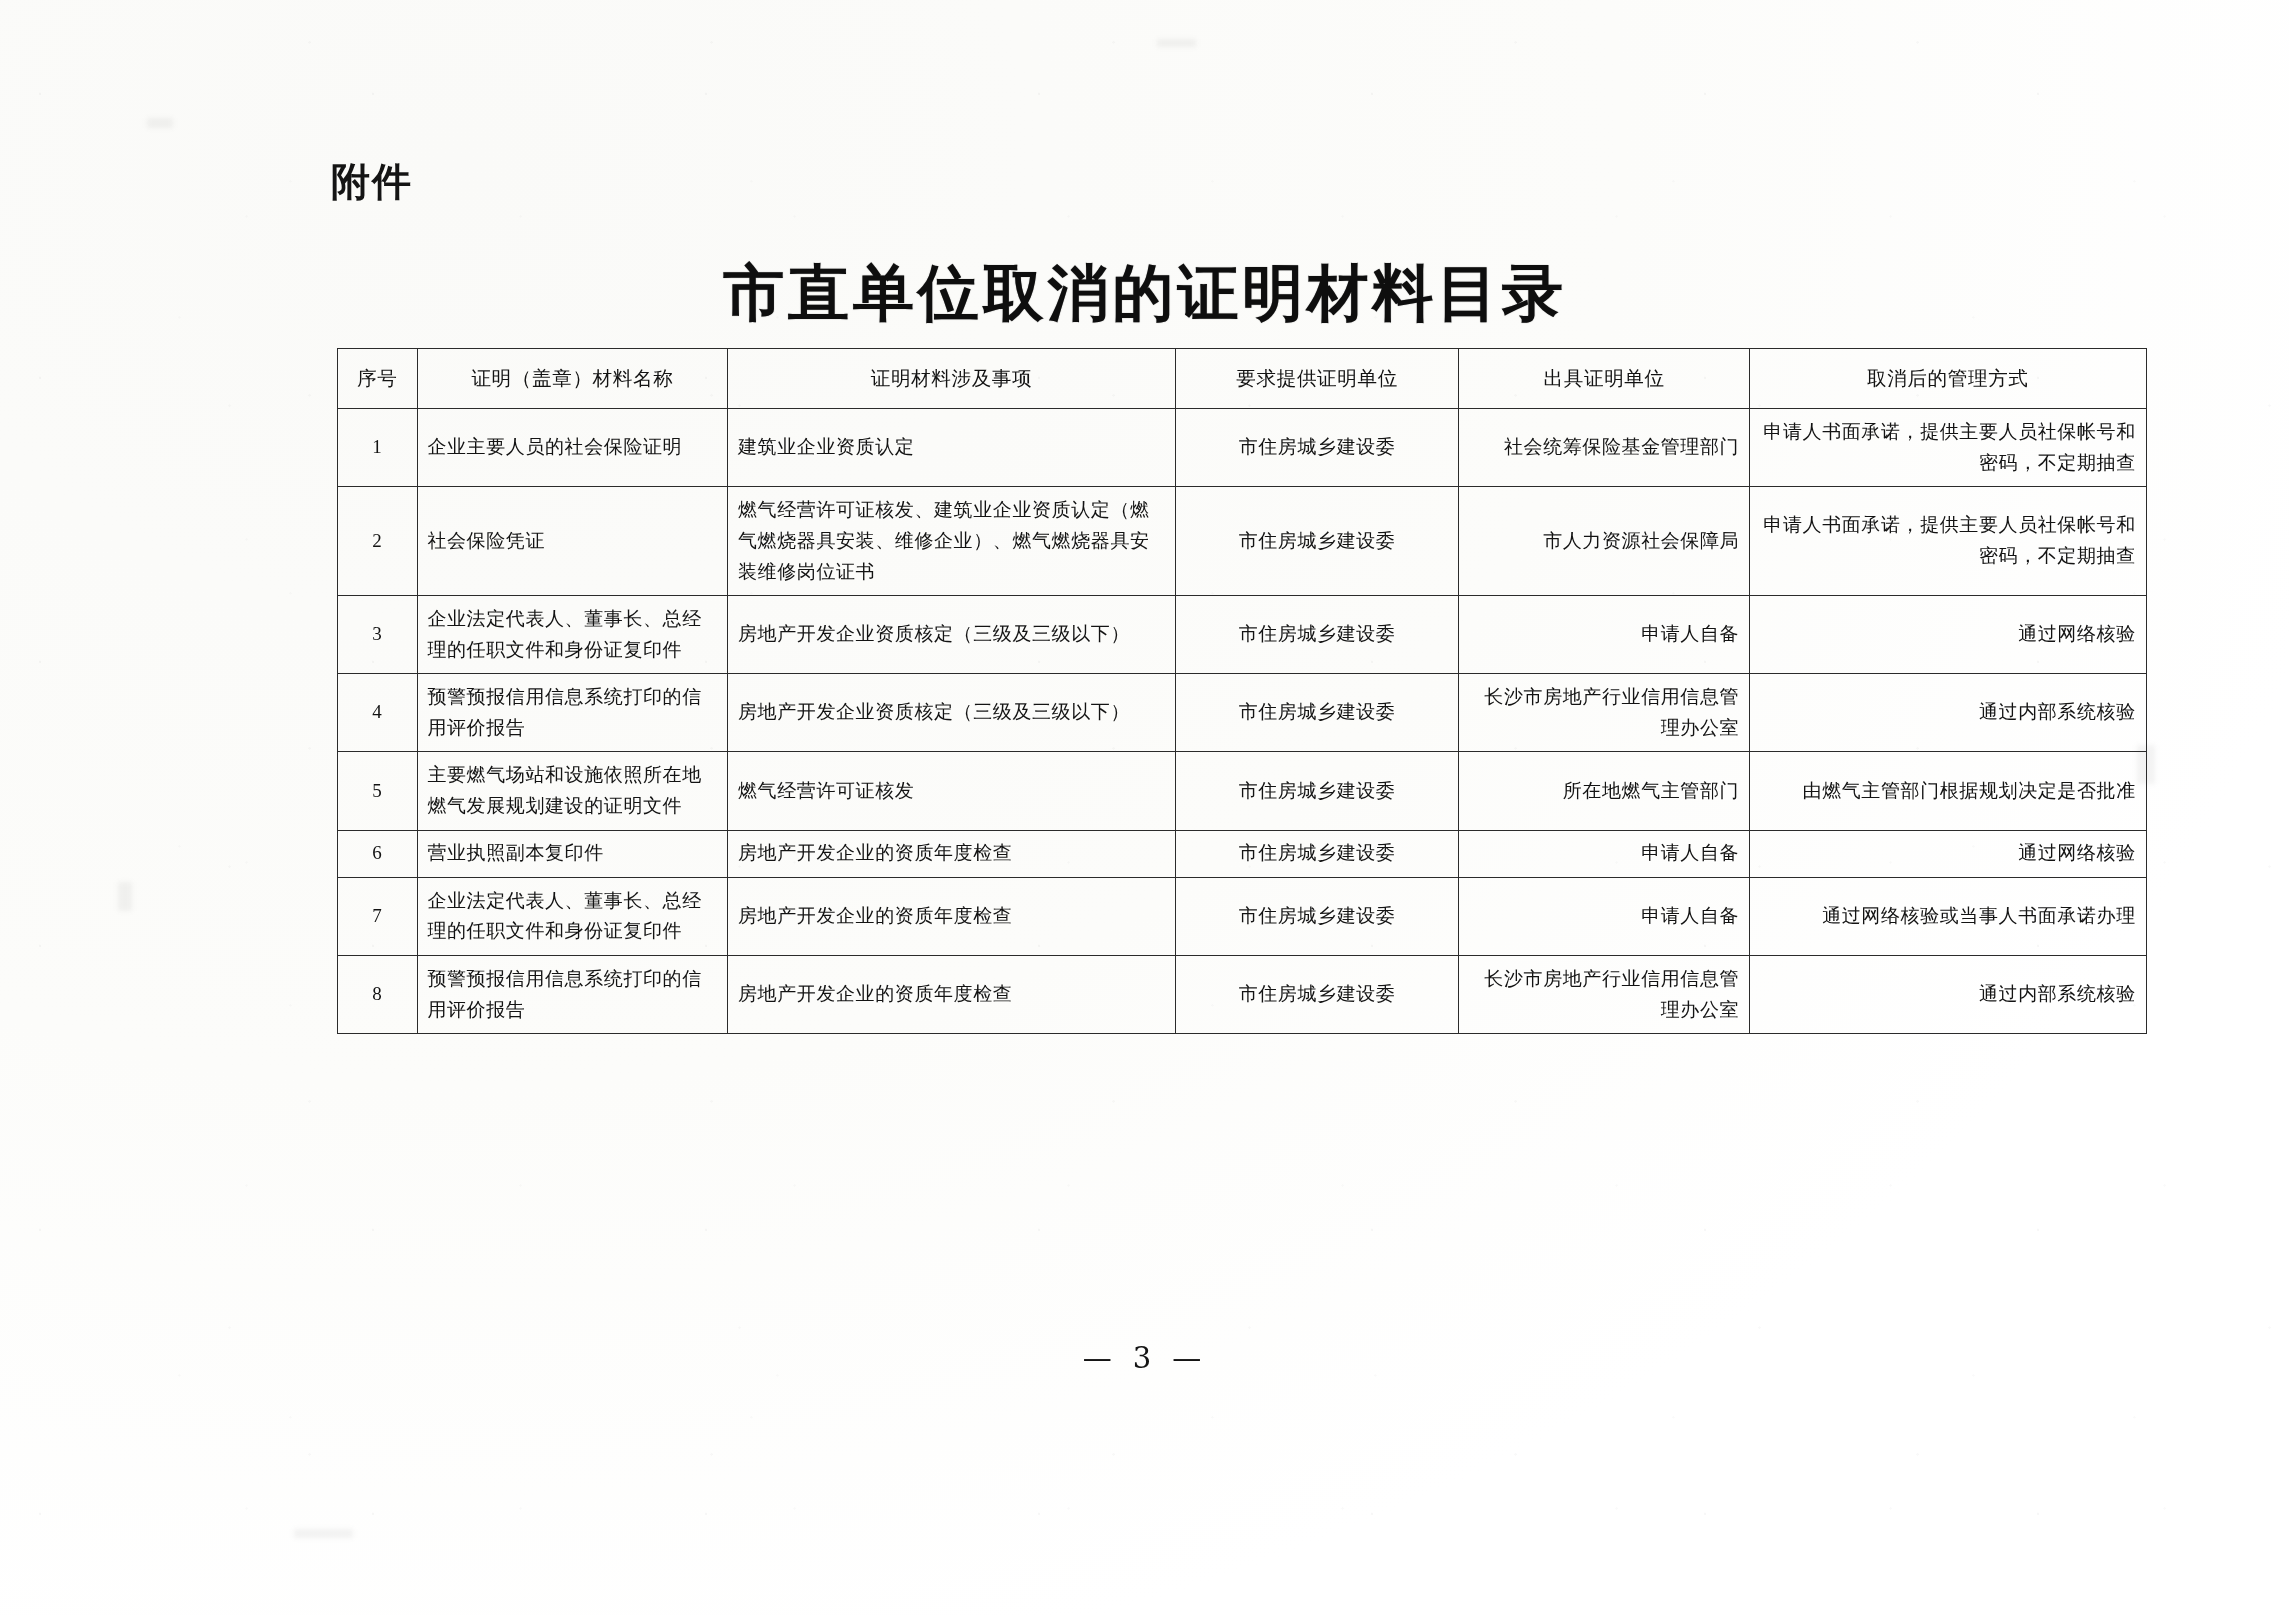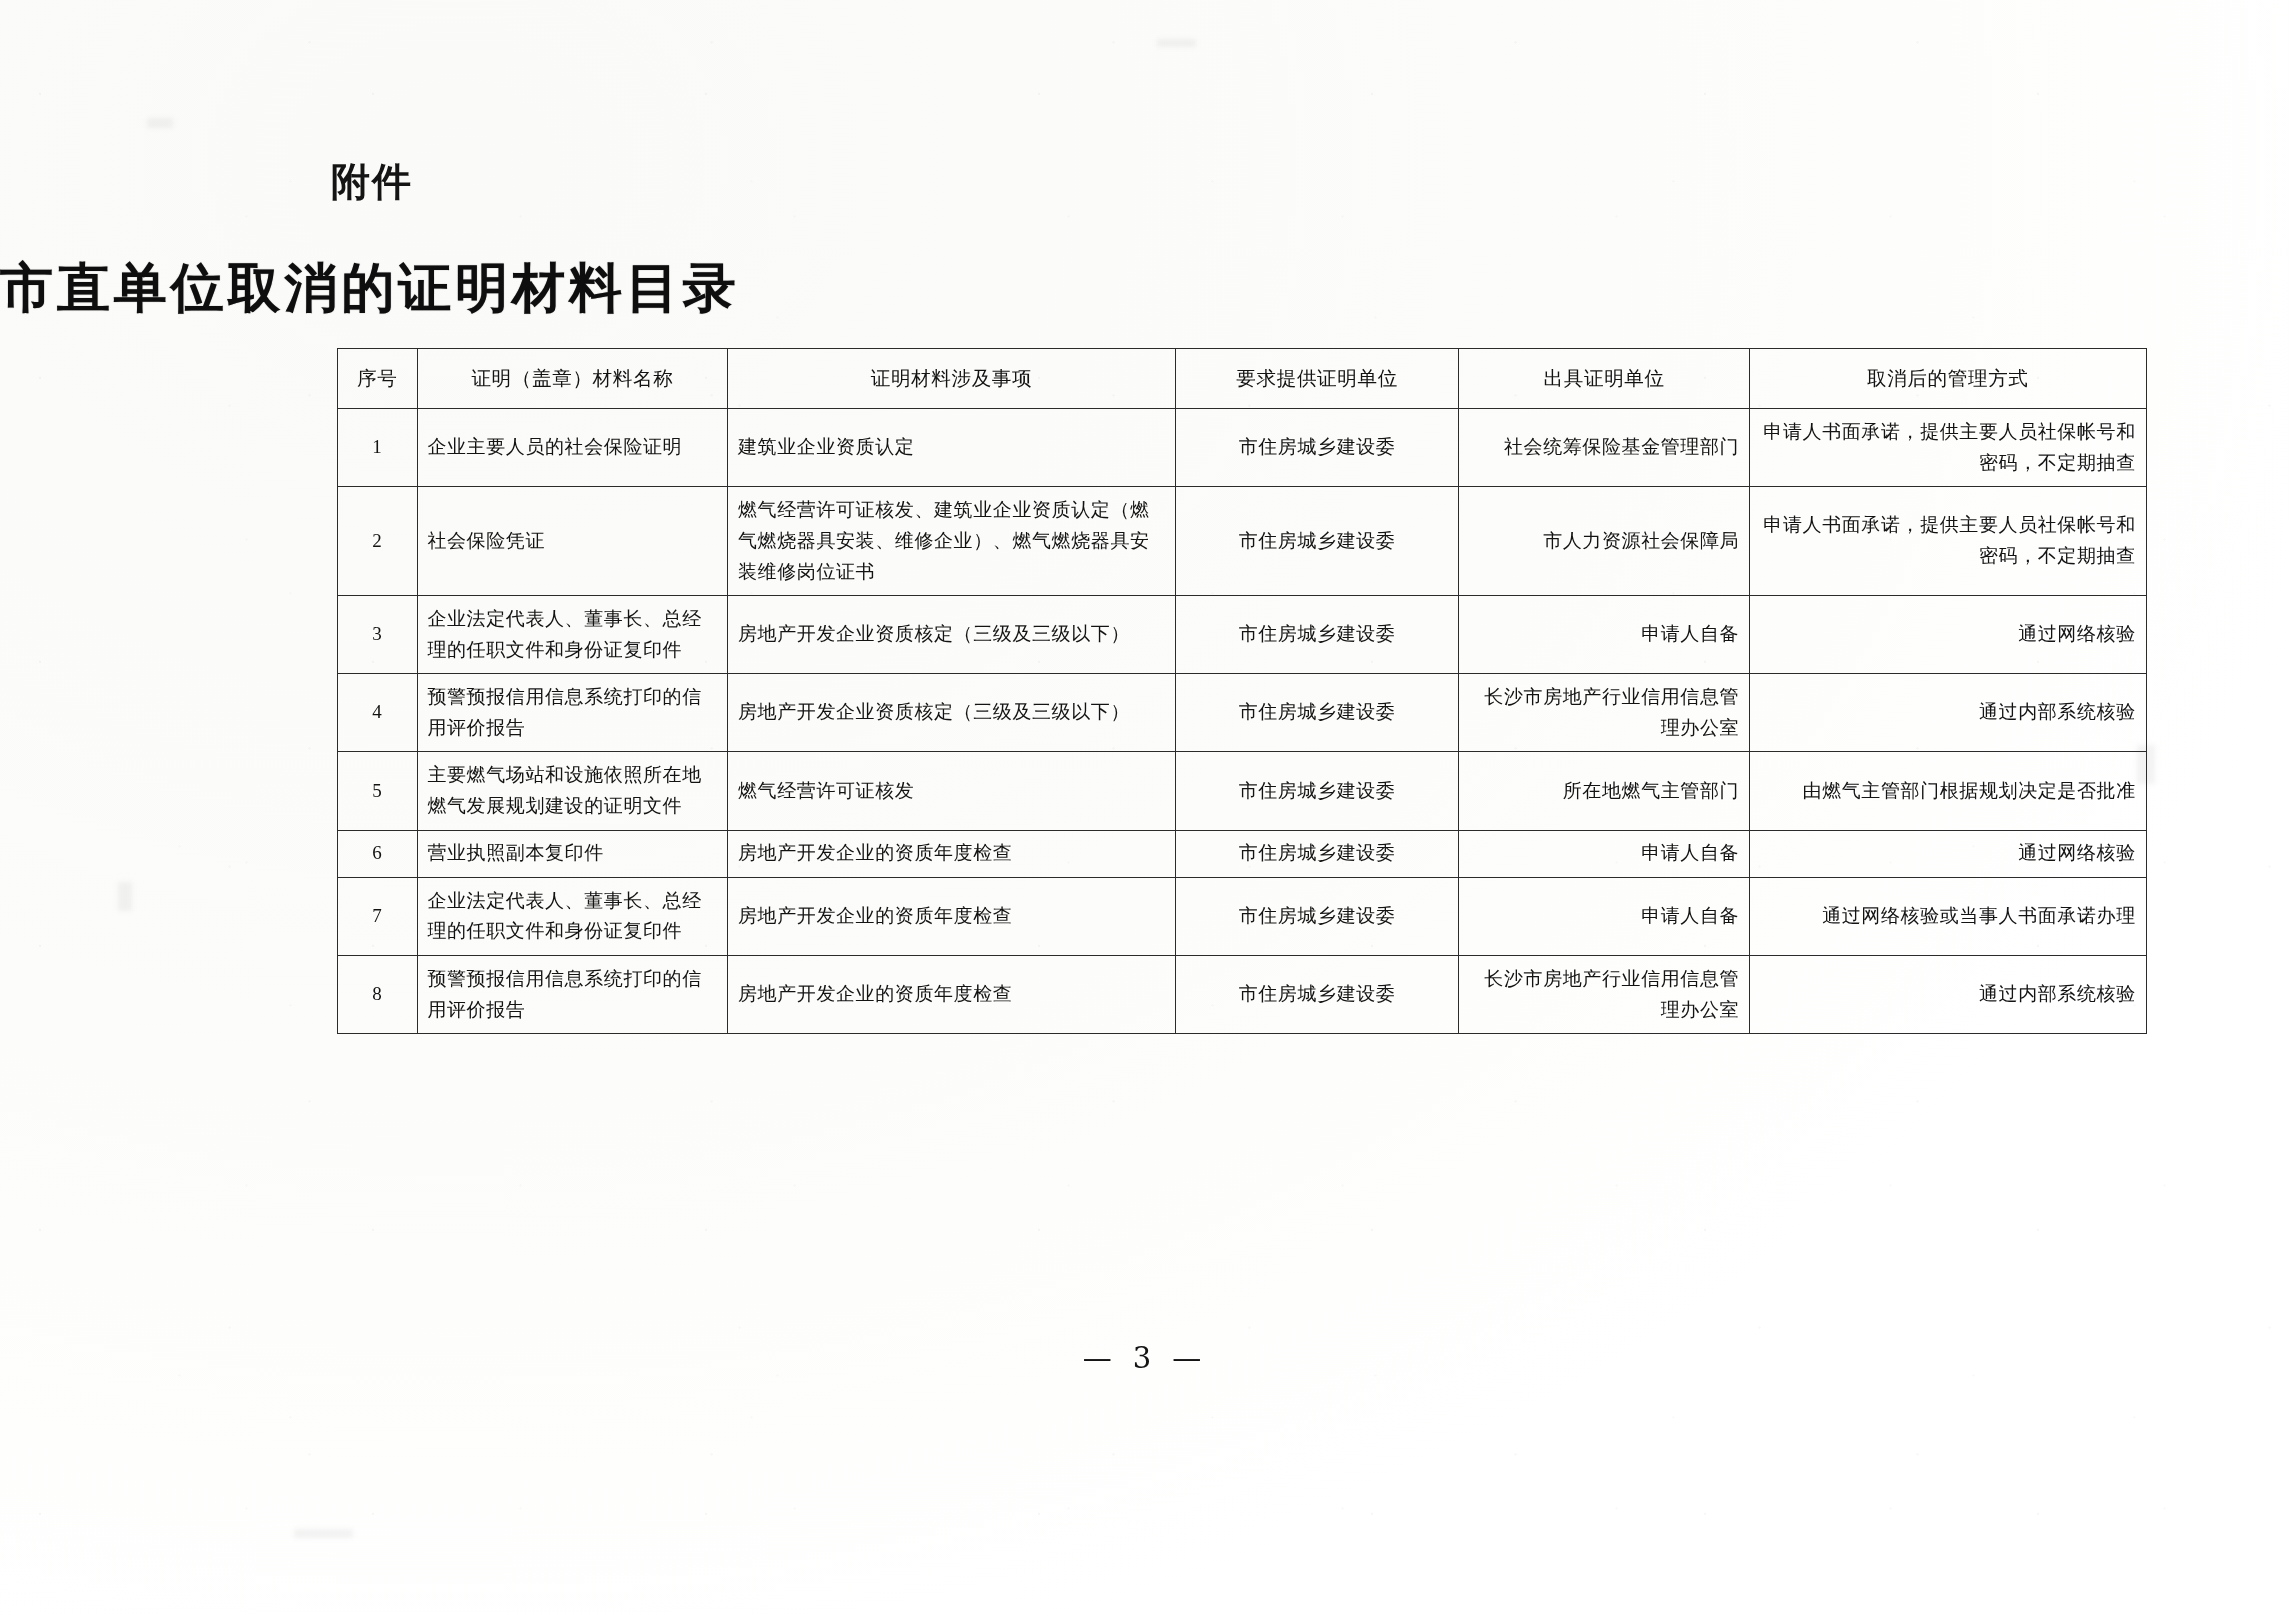--- a/index.html
+++ b/index.html
@@ -51,21 +51,22 @@
     letter-spacing: 2px;
     color: #141414;
     font-family: "DejaVu Serif", "Liberation Serif", serif;
   }
 
   .doc-title {
     position: absolute;
     left: 0;
     right: 0;
     top: 253px;
-    font-size: 53px;
+    text-align: center;
+    font-size: 61px;
     font-weight: 700;
     letter-spacing: 3.9px;
     color: #0e0e0e;
     font-family: Liberation Serif, serif;
     text-shadow: 0 0 1px rgba(0,0,0,.5);
   }
 
   table.matrix {
     position: absolute;
     left: 337px;

